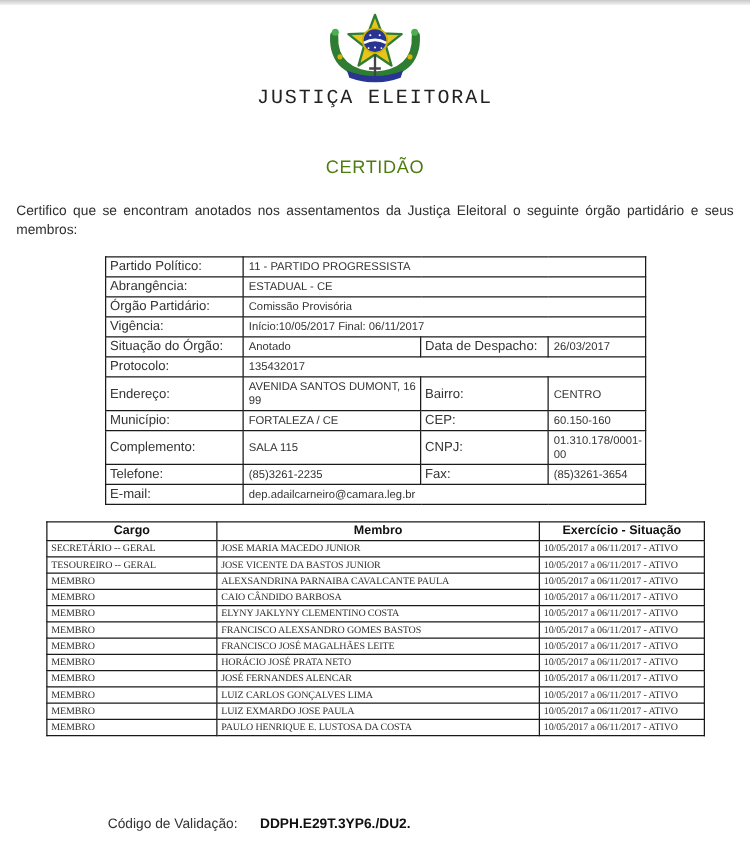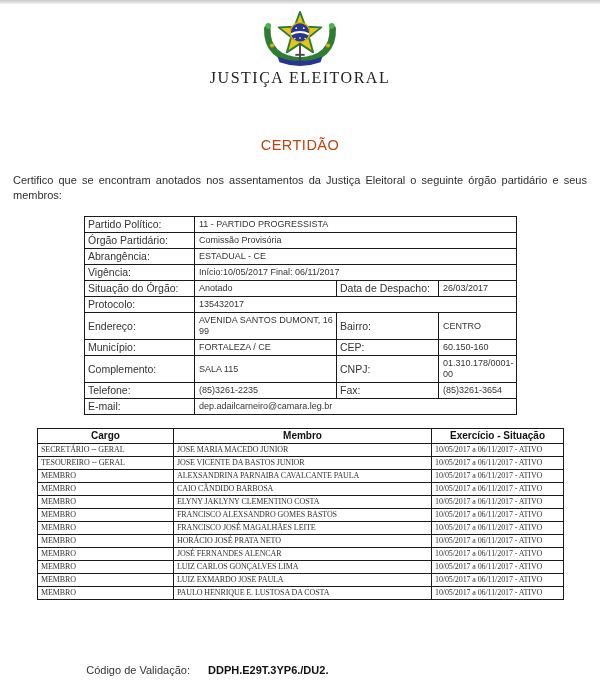--- a/index.html
+++ b/index.html
@@ -13,26 +13,26 @@
     font-family:"Liberation Sans","DejaVu Sans",sans-serif;
     color:var(--text);
     overflow:hidden;
     position:relative;
   }
   .top-band{height:4px;width:100%;
     background:linear-gradient(#c9c9c9,#f2f2f2);}
   .crest-wrap{margin-top:6px;text-align:center;height:56px;}
   .org-name{
     margin-top:4px;text-align:center;
-    font-family:Liberation Serif, serif;
+    font-family:Liberation Mono, monospace;
     font-size:16px;line-height:16px;letter-spacing:1.5px;color:#222;
   }
   .doc-title{
-    margin-top:50px;text-align:center;
-    font-size:14.5px;line-height:18px;letter-spacing:.5px;color:#c2410c;
+    margin-top:39px;text-align:center;
+    font-size:14.5px;line-height:18px;letter-spacing:.5px;color:#4d7c0f;
   }
   .intro{
     margin:19px 13px 0 13px;
     font-size:11px;line-height:15px;text-align:justify;color:#2e2e2e;
   }
   table{border-collapse:collapse;table-layout:fixed;}
   td,th{border:1px solid var(--border);vertical-align:middle;overflow:hidden;}
 
   
   .details{margin:13px 0 0 84px;width:432px;padding-left:12px;}
@@ -107,26 +107,26 @@
       <col style="width:142px">
       <col style="width:102px">
       <col style="width:78px">
     </colgroup>
   <tbody>
       <tr>
         <td class="f-label">Partido Político:</td>
         <td class="f-value" colspan="3">11 - PARTIDO PROGRESSISTA</td>
       </tr>
       <tr>
+        <td class="f-label">Abrangência:</td>
+        <td class="f-value" colspan="3">ESTADUAL - CE</td>
+      </tr>
+      <tr>
         <td class="f-label">Órgão Partidário:</td>
         <td class="f-value" colspan="3">Comissão Provisória</td>
-      </tr>
-      <tr>
-        <td class="f-label">Abrangência:</td>
-        <td class="f-value" colspan="3">ESTADUAL - CE</td>
       </tr>
       <tr>
         <td class="f-label">Vigência:</td>
         <td class="f-value" colspan="3">Início:10/05/2017 Final: 06/11/2017</td>
       </tr>
       <tr>
         <td class="f-label">Situação do Órgão:</td>
         <td class="f-value">Anotado</td>
         <td class="f-label">Data de Despacho:</td>
         <td class="f-value">26/03/2017</td>

